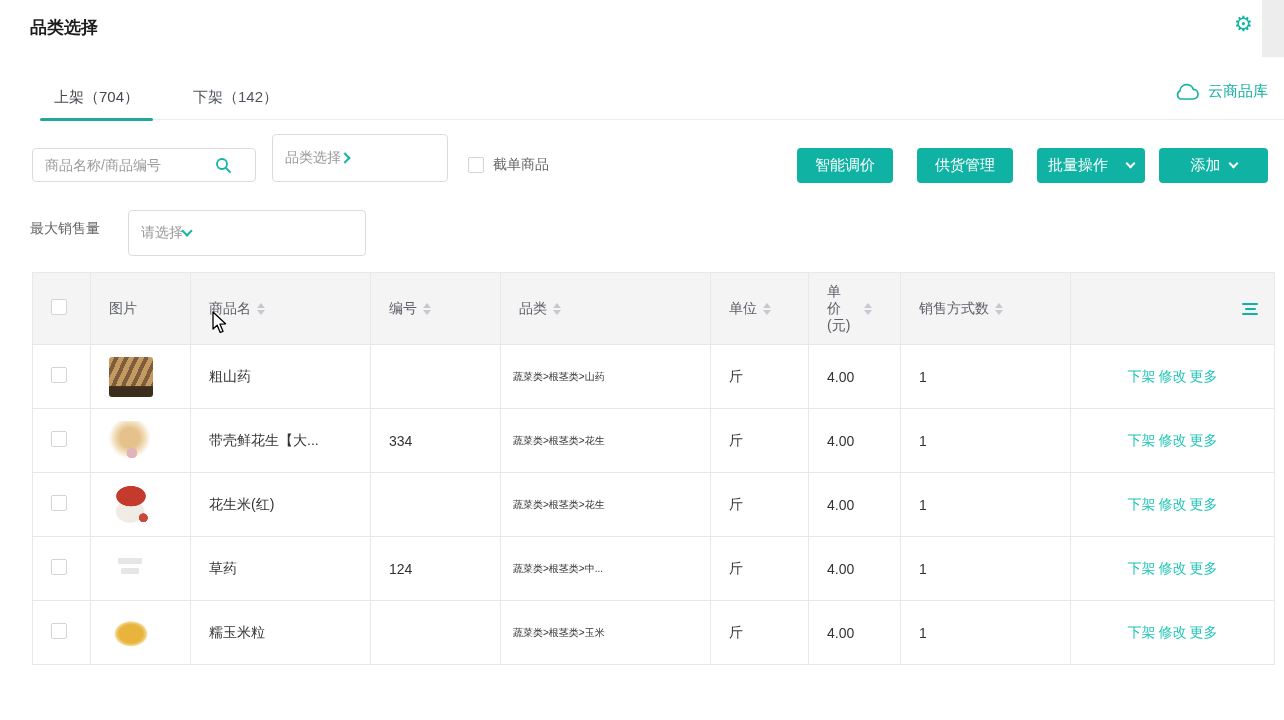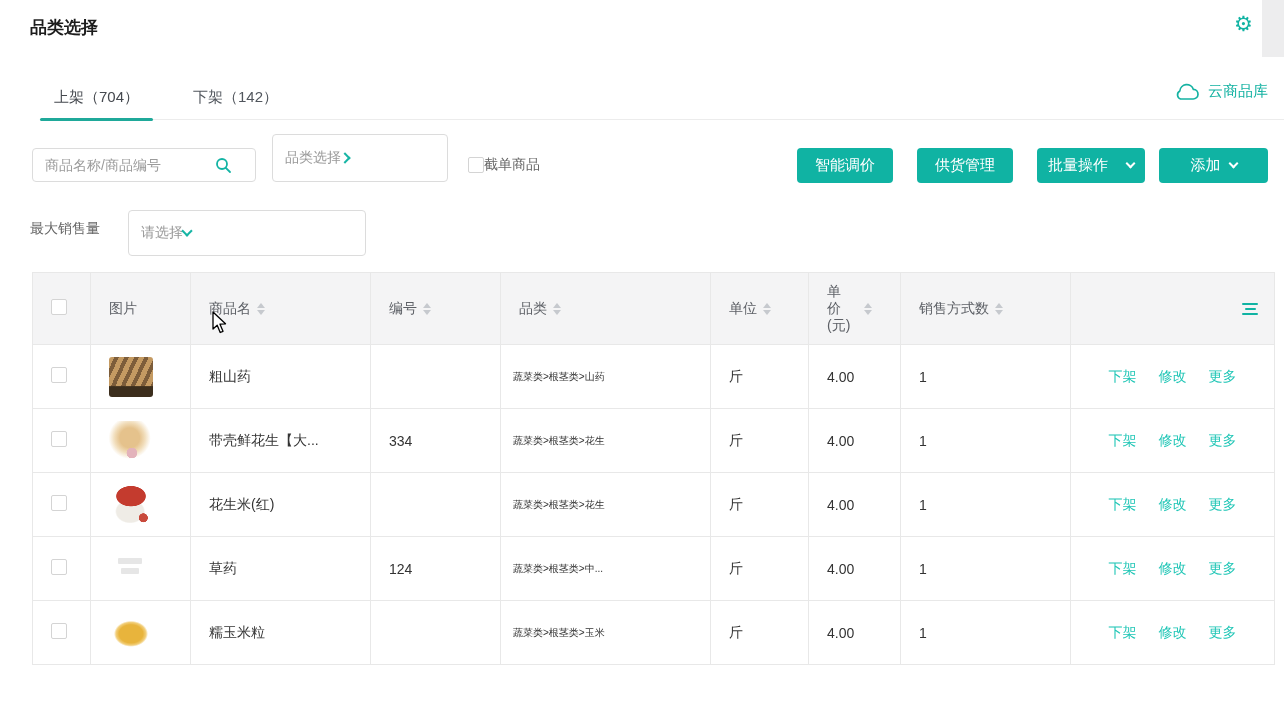--- a/index.html
+++ b/index.html
@@ -22,21 +22,21 @@
   .tab.active { color:#45494f; }
   .tab.active::after { content:""; position:absolute; left:0; right:0; bottom:-1px; height:3px; background:#1fa99a; border-radius:2px; }
   .cloud-link { right:16px; top:82px; display:flex; align-items:center; gap:8px; color:#14b2a2; font-size:15px; cursor:pointer; }
 
   
   .input-box { border:1px solid #dcdcdc; border-radius:4px; background:#fff; display:flex; align-items:center; padding:0 10px 0 12px; color:#999; }
   .search-box { left:32px; top:148px; width:224px; height:34px; }
   .search-box input { border:none; outline:none; width:170px; font-size:14px; color:#333; font-family:inherit; }
   .search-box input::placeholder { color:#9b9b9b; }
   .cat-box { left:272px; top:134px; width:176px; height:48px; cursor:pointer; }
-  .chk-row { left:468px; top:156px; display:flex; align-items:center; color:#666; }
+  .chk-row { left:468px; top:156px; display:flex; align-items:center; gap:9px; color:#666; }
   .checkbox { width:16px; height:16px; border:1px solid #d4d4d4; border-radius:2px; background:#fff; display:inline-block; cursor:pointer; flex:none; }
   .maxsale-label { left:30px; top:220px; color:#666; }
   .select-box { left:128px; top:210px; width:238px; height:46px; cursor:pointer; }
 
   .chev { width:8px; height:8px; border-right:2px solid #17b5a5; border-bottom:2px solid #17b5a5; display:inline-block; }
   .chev.right { transform:rotate(-45deg); }
   .chev.down { transform:rotate(45deg); margin-top:-4px; }
   .chev.white { border-color:#fff; width:7px; height:7px; }
 
   
@@ -82,21 +82,21 @@
         repeating-linear-gradient(100deg,#ead8b6 0 6px,#cfb287 6px 11px); }
   .t4 { background:
         radial-gradient(ellipse 16px 11px at 50% 28%, #c43b2e 0 90%, rgba(255,255,255,0) 95%),
         radial-gradient(circle at 78% 82%, #c94a3c 0 9%, rgba(255,255,255,0) 10%),
         radial-gradient(ellipse 15px 12px at 48% 66%, #efece6 0 90%, #fff 100%); }
   .t5 .ph-line { position:absolute; left:9px; background:#d9d9d9; opacity:.65; height:6px; border-radius:1px; }
   .t5 .ph-line.l1 { top:9px; width:24px; }
   .t5 .ph-line.l2 { top:19px; width:18px; left:12px; }
   .t6 { background: radial-gradient(ellipse 17px 13px at 50% 52%, #e8b43c 0 70%, #f2cf7c 88%, rgba(255,255,255,0) 100%); }
 
-  .act-links { display:inline-flex; gap:22px; justify-content:center; }
+  .act-links { display:inline-flex; gap:3px; justify-content:center; }
   .act-links a { color:#20c6b6; text-decoration:none; cursor:pointer; }
 
   
   .cursor { left:211px; top:311px; width:18px; height:24px; pointer-events:none; z-index:9; }
 </style>
 </head>
 <body>
 
 <div class="abs corner-strip"></div>
 <div class="abs page-title">品类选择</div>

